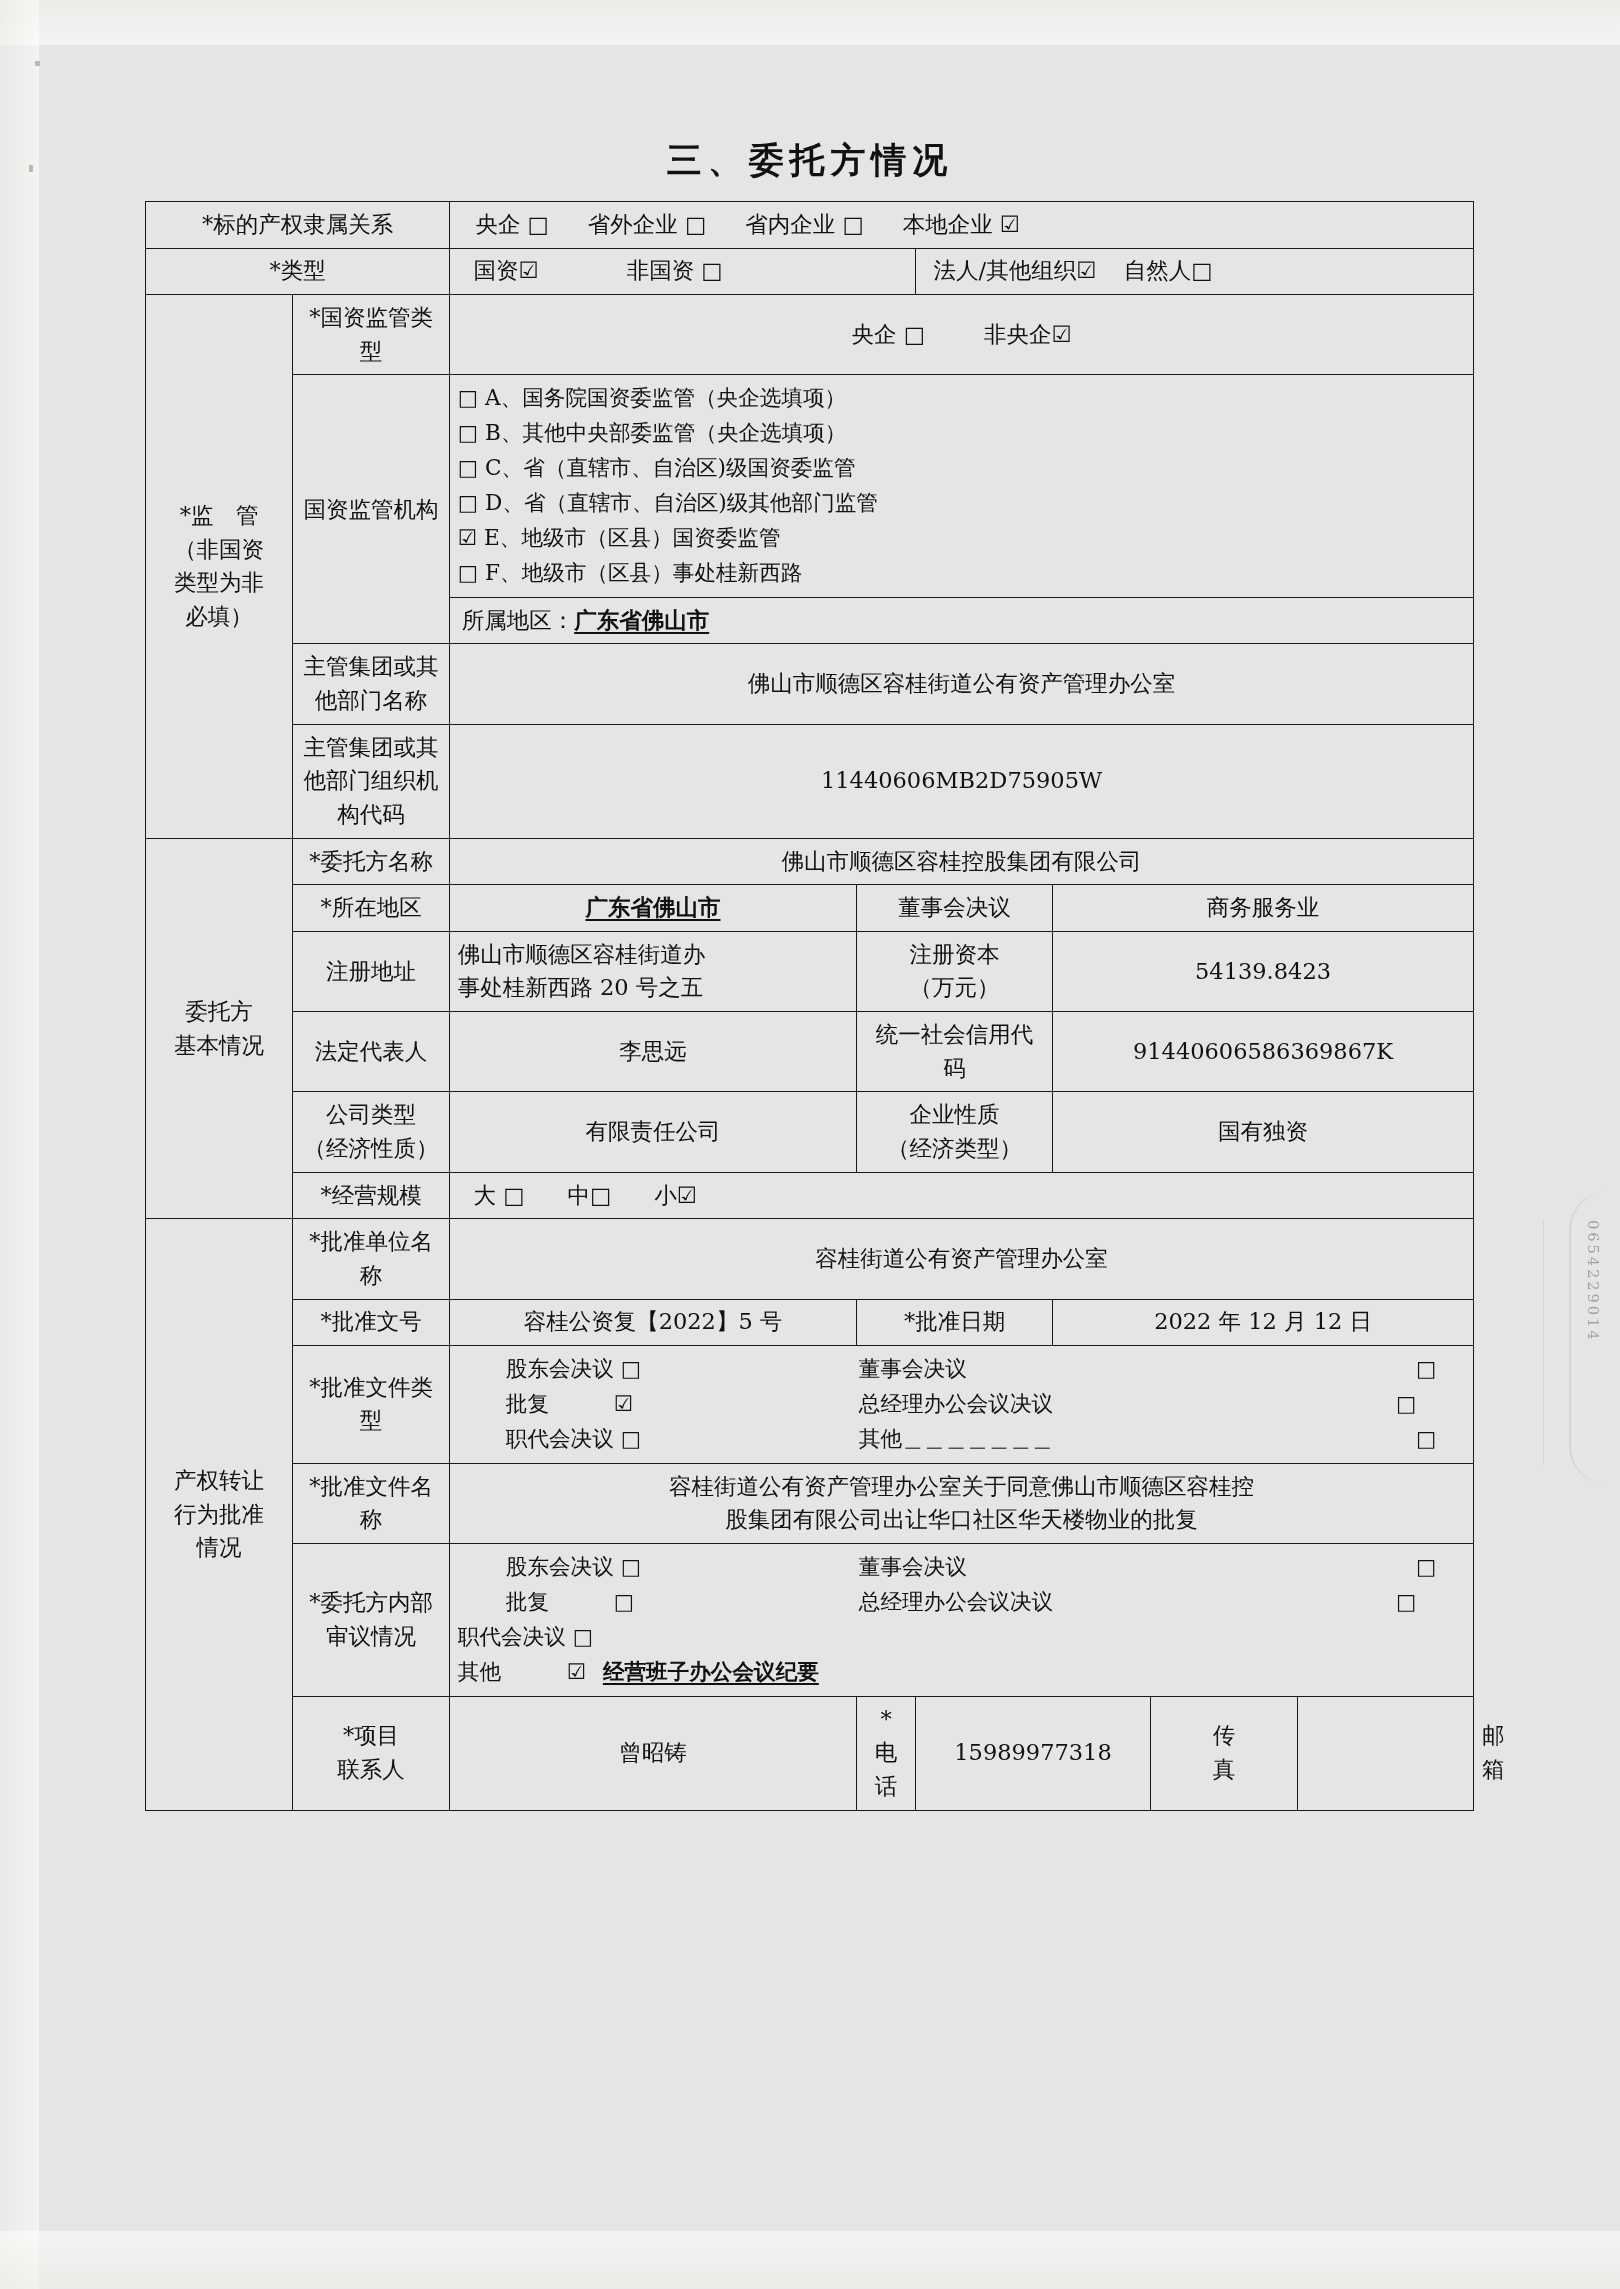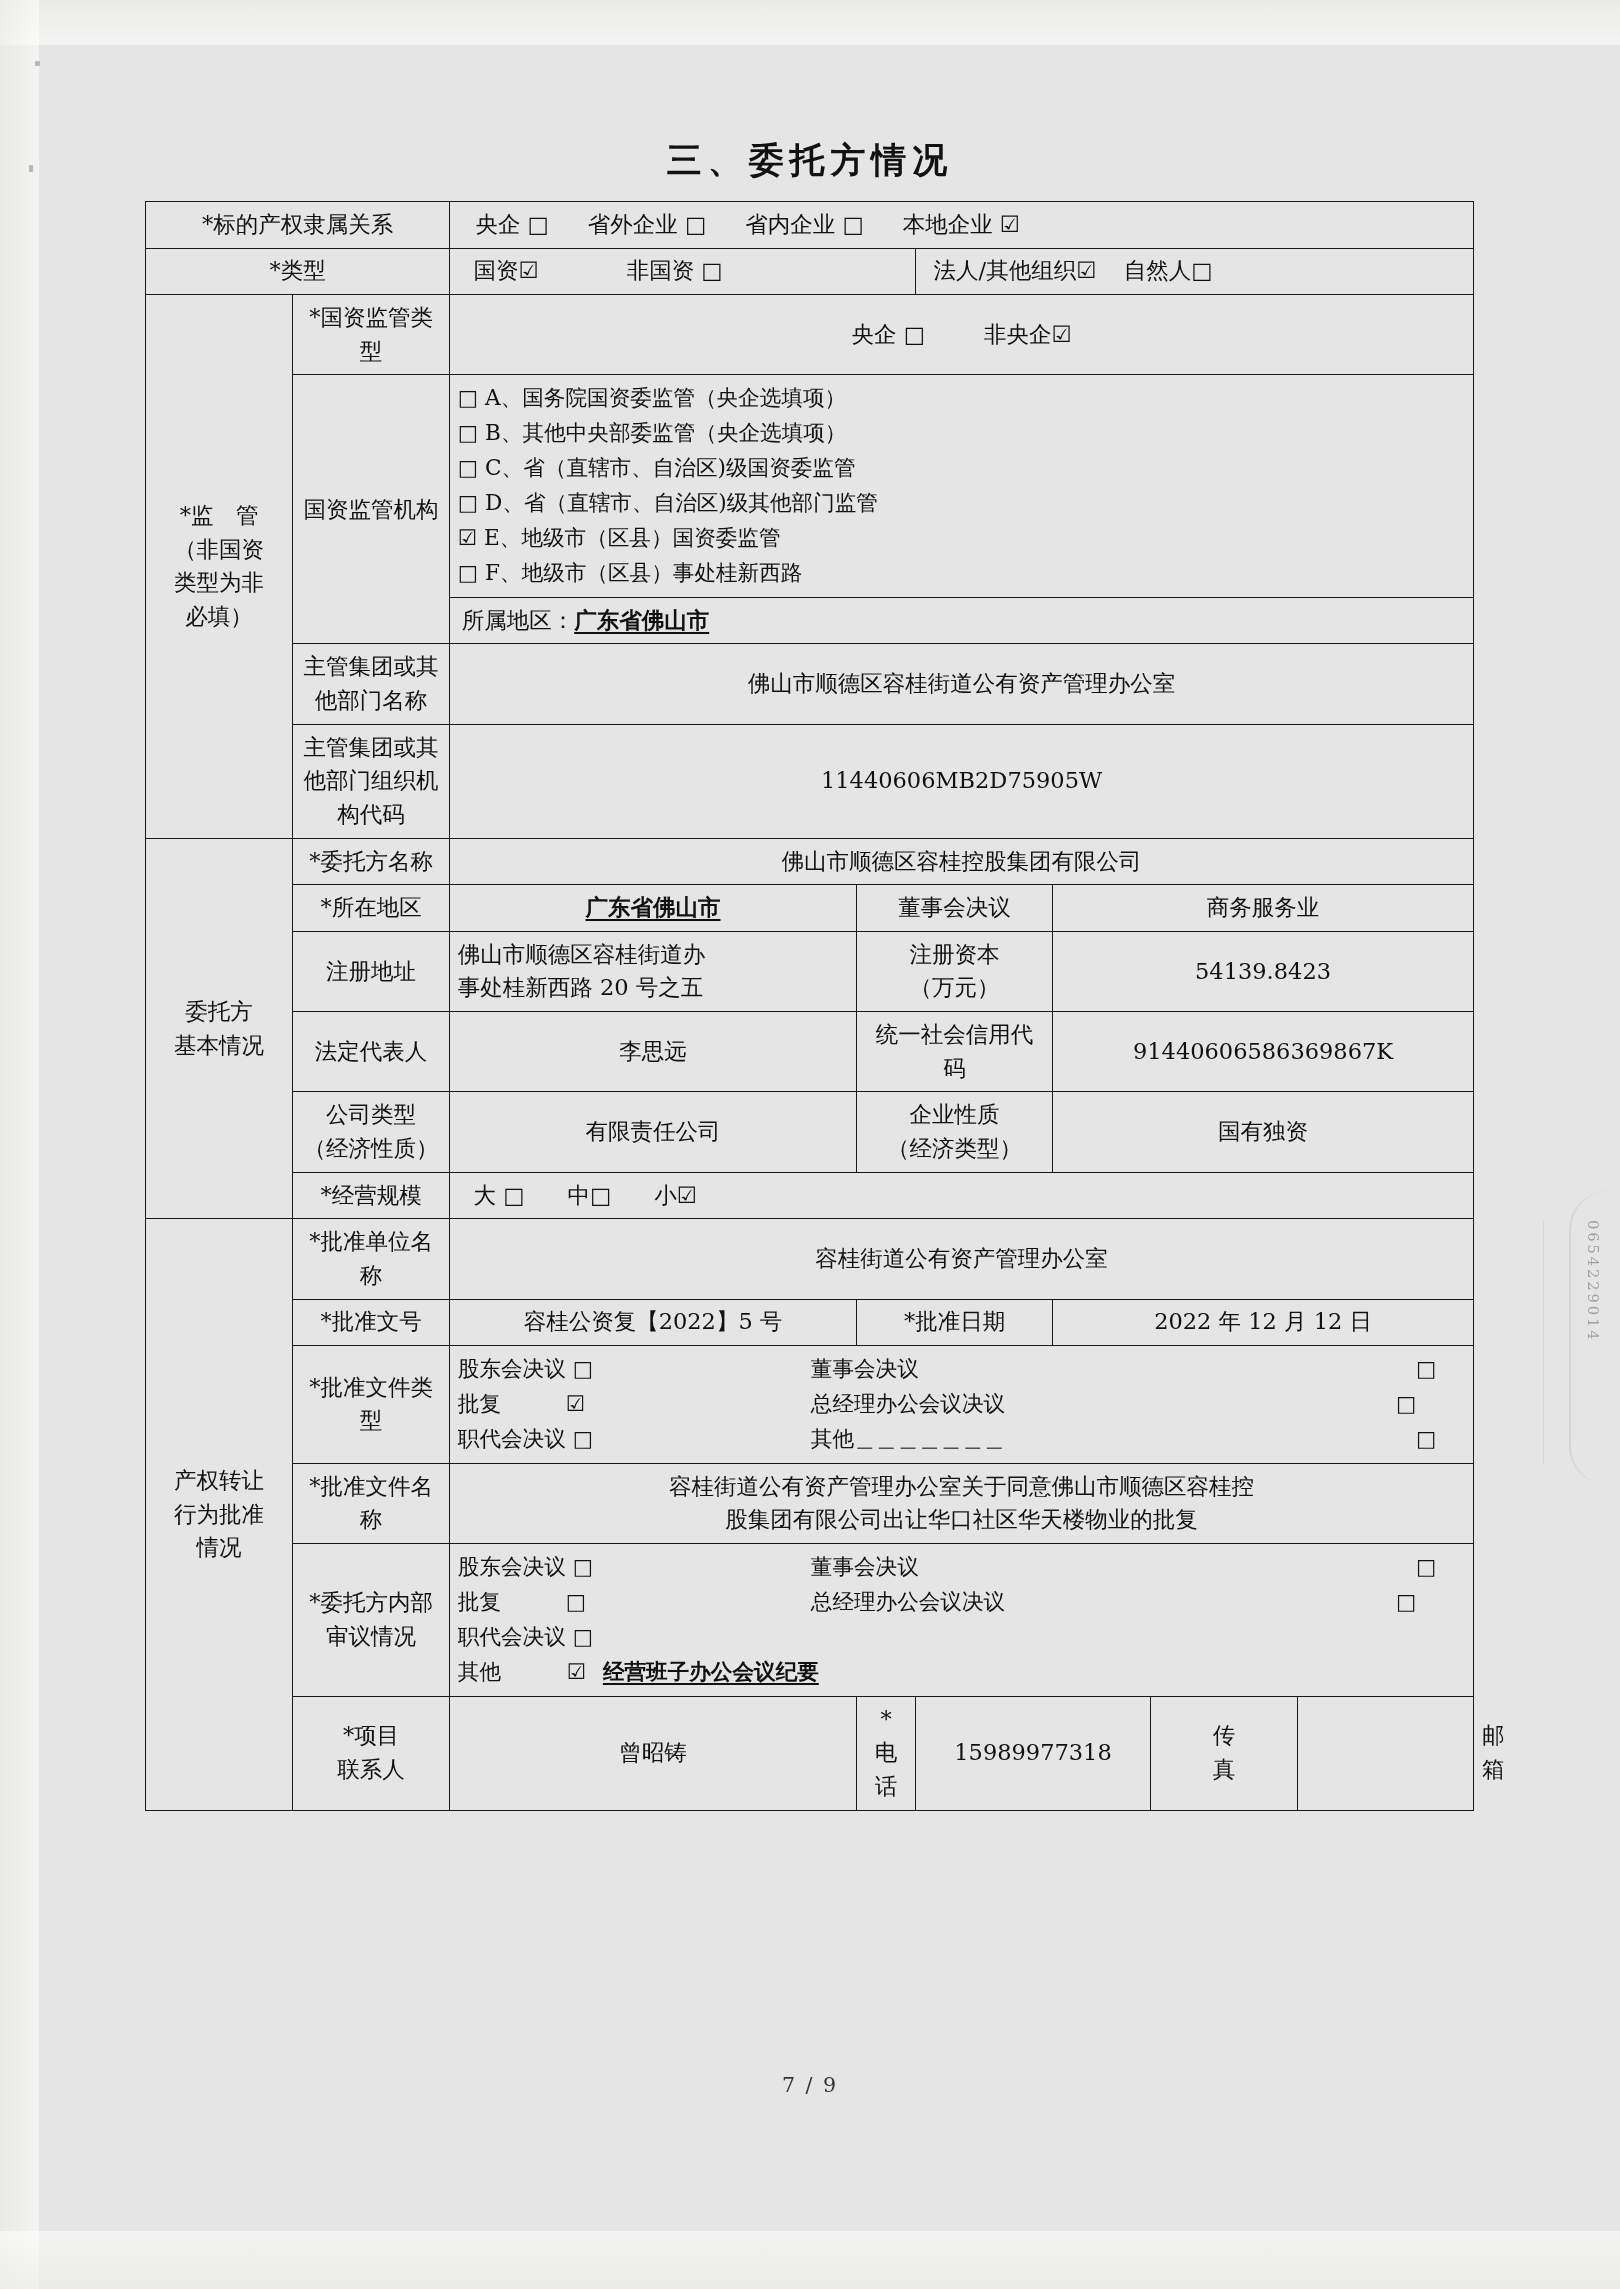--- a/index.html
+++ b/index.html
@@ -42,21 +42,21 @@
     vertical-align:middle;
     line-height:1.5;
   }
   .c{text-align:center;}
   .l{text-align:left;}
   .vtitle{text-align:center;font-size:23.5px;line-height:1.55;}
   .small{font-size:18.6px;}
   .u{text-decoration:underline;text-underline-offset:3.9px;font-weight:bold;}
   .opt{white-space:nowrap;}
   .listline{font-size:21.6px;line-height:1.62;text-align:left;}
-  .two-col{display:flex;}
+  .two-col{display:flex;margin-left:48px;}
   .two-col > div:first-child{width:294px;}
   .rowline{display:flex;align-items:flex-start;}
   .pagenum{
     position:absolute;left:0;top:2073px;width:100%;
     text-align:center;font-size:20.6px;letter-spacing:2px;color:#333;
   }
   .stamp{
     position:absolute;right:17.6px;top:1220px;
     width:53px;height:245px;
     color:#6c6a66;font-size:14.7px;
@@ -344,15 +344,14 @@
             <div>邮</div>
             <div>箱</div>
           </div>
           <div></div>
         </div>
       </td>
     </tr>
   </tbody>
     </table>
 
-  <div class="pagenum">7 / 9</div>
 </div>
 
 
 </body></html>

